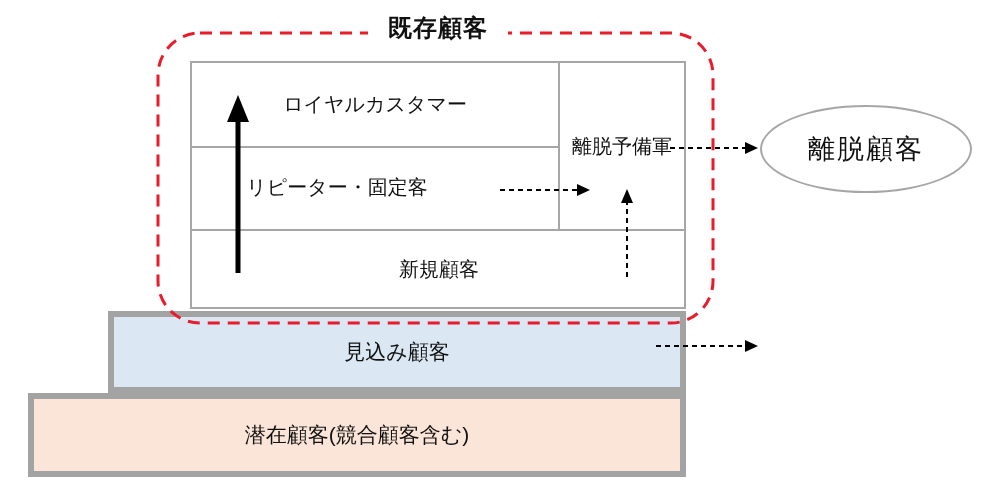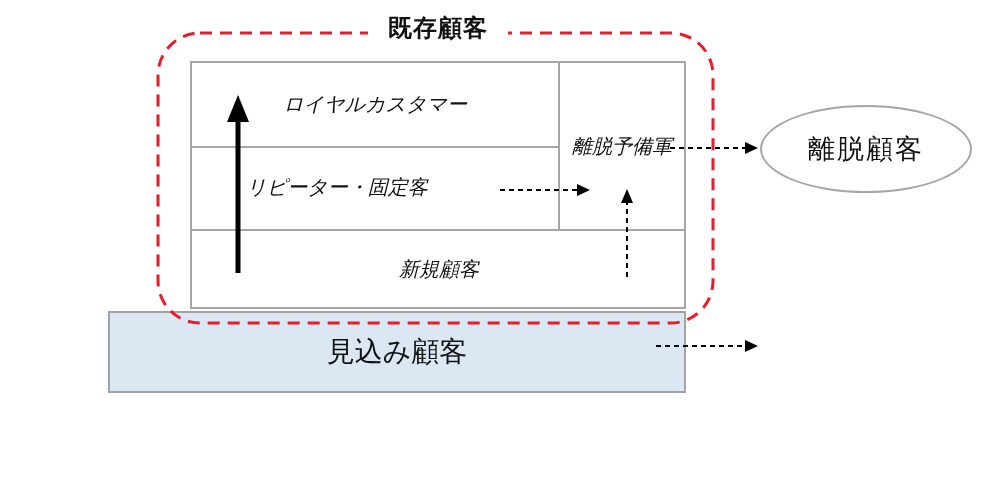--- a/index.html
+++ b/index.html
@@ -3,31 +3,31 @@
 <meta charset="utf-8">
 <style>
   html,body{margin:0;padding:0;background:#ffffff;}
   .canvas{
     position:relative;width:1000px;height:489px;background:#ffffff;overflow:hidden;
     font-family:"Liberation Sans",sans-serif;color:#111111;
   }
   .abs{position:absolute;box-sizing:border-box;}
   
   .funnel-box{
-    border:2px solid #a3a3a3;display:flex;align-items:center;justify-content:center;
-    font-size:28px;z-index:1;text-align:center;
+    border:6px solid #a3a3a3;display:flex;align-items:center;justify-content:center;
+    font-size:21px;z-index:1;text-align:center;
   }
   .prospect{left:108px;top:311px;width:578px;height:82px;background:#dbe7f3;}
   .potential{left:28px;top:393px;width:658px;height:84px;background:#fbe5d8;}
   
   .ctable{left:190px;top:61px;width:496px;height:248px;border:2px solid #a6a6a6;background:#ffffff;z-index:1;}
   .ctable .vline{position:absolute;left:366px;top:0;width:0;height:166px;border-left:2px solid #a6a6a6;}
   .ctable .hline1{position:absolute;left:0;top:83px;width:366px;height:0;border-top:2px solid #a6a6a6;}
   .ctable .hline2{position:absolute;left:0;top:166px;width:100%;height:0;border-top:2px solid #a6a6a6;}
-  .cell{position:absolute;display:flex;align-items:center;justify-content:center;font-size:20px;text-align:center;font-style:italic;}
+  .cell{position:absolute;display:flex;align-items:center;justify-content:center;font-size:20px;text-align:center;}
   .cell.r1{left:0;top:0;width:366px;height:83px;}
   .cell.r2{left:0;top:83px;width:290px;height:83px;}
   .cell.r3{left:1px;top:166px;width:492px;height:80px;}
   .cell.side{left:366px;top:0;width:128px;height:166px;flex-direction:row;line-height:1.55;}
   
   .group-title{
     left:368px;top:12px;width:140px;height:32px;background:#ffffff;z-index:3;
     display:flex;align-items:center;justify-content:center;
     font-size:24px;font-weight:bold;letter-spacing:1px;
   }
@@ -39,20 +39,23 @@
   .e-churned{left:760px;top:105px;width:212px;height:88px;}
   .e-lost{left:760px;top:305px;width:212px;height:80px;}
   
   .overlay{left:0;top:0;width:1000px;height:489px;z-index:2;pointer-events:none;}
 </style>
 </head>
 <body>
 
 <div class="canvas">
 
+  <div class="abs funnel-box potential">
+    <span>潜在顧客(競合顧客含む)</span>
+  </div>
   <div class="abs funnel-box prospect">
     <span>見込み顧客</span>
   </div>
 
   <div class="abs ctable">
     <div class="vline"></div>
     <div class="hline1"></div>
     <div class="hline2"></div>
     <div class="cell r1">
       <span>ロイヤルカスタマー</span>

